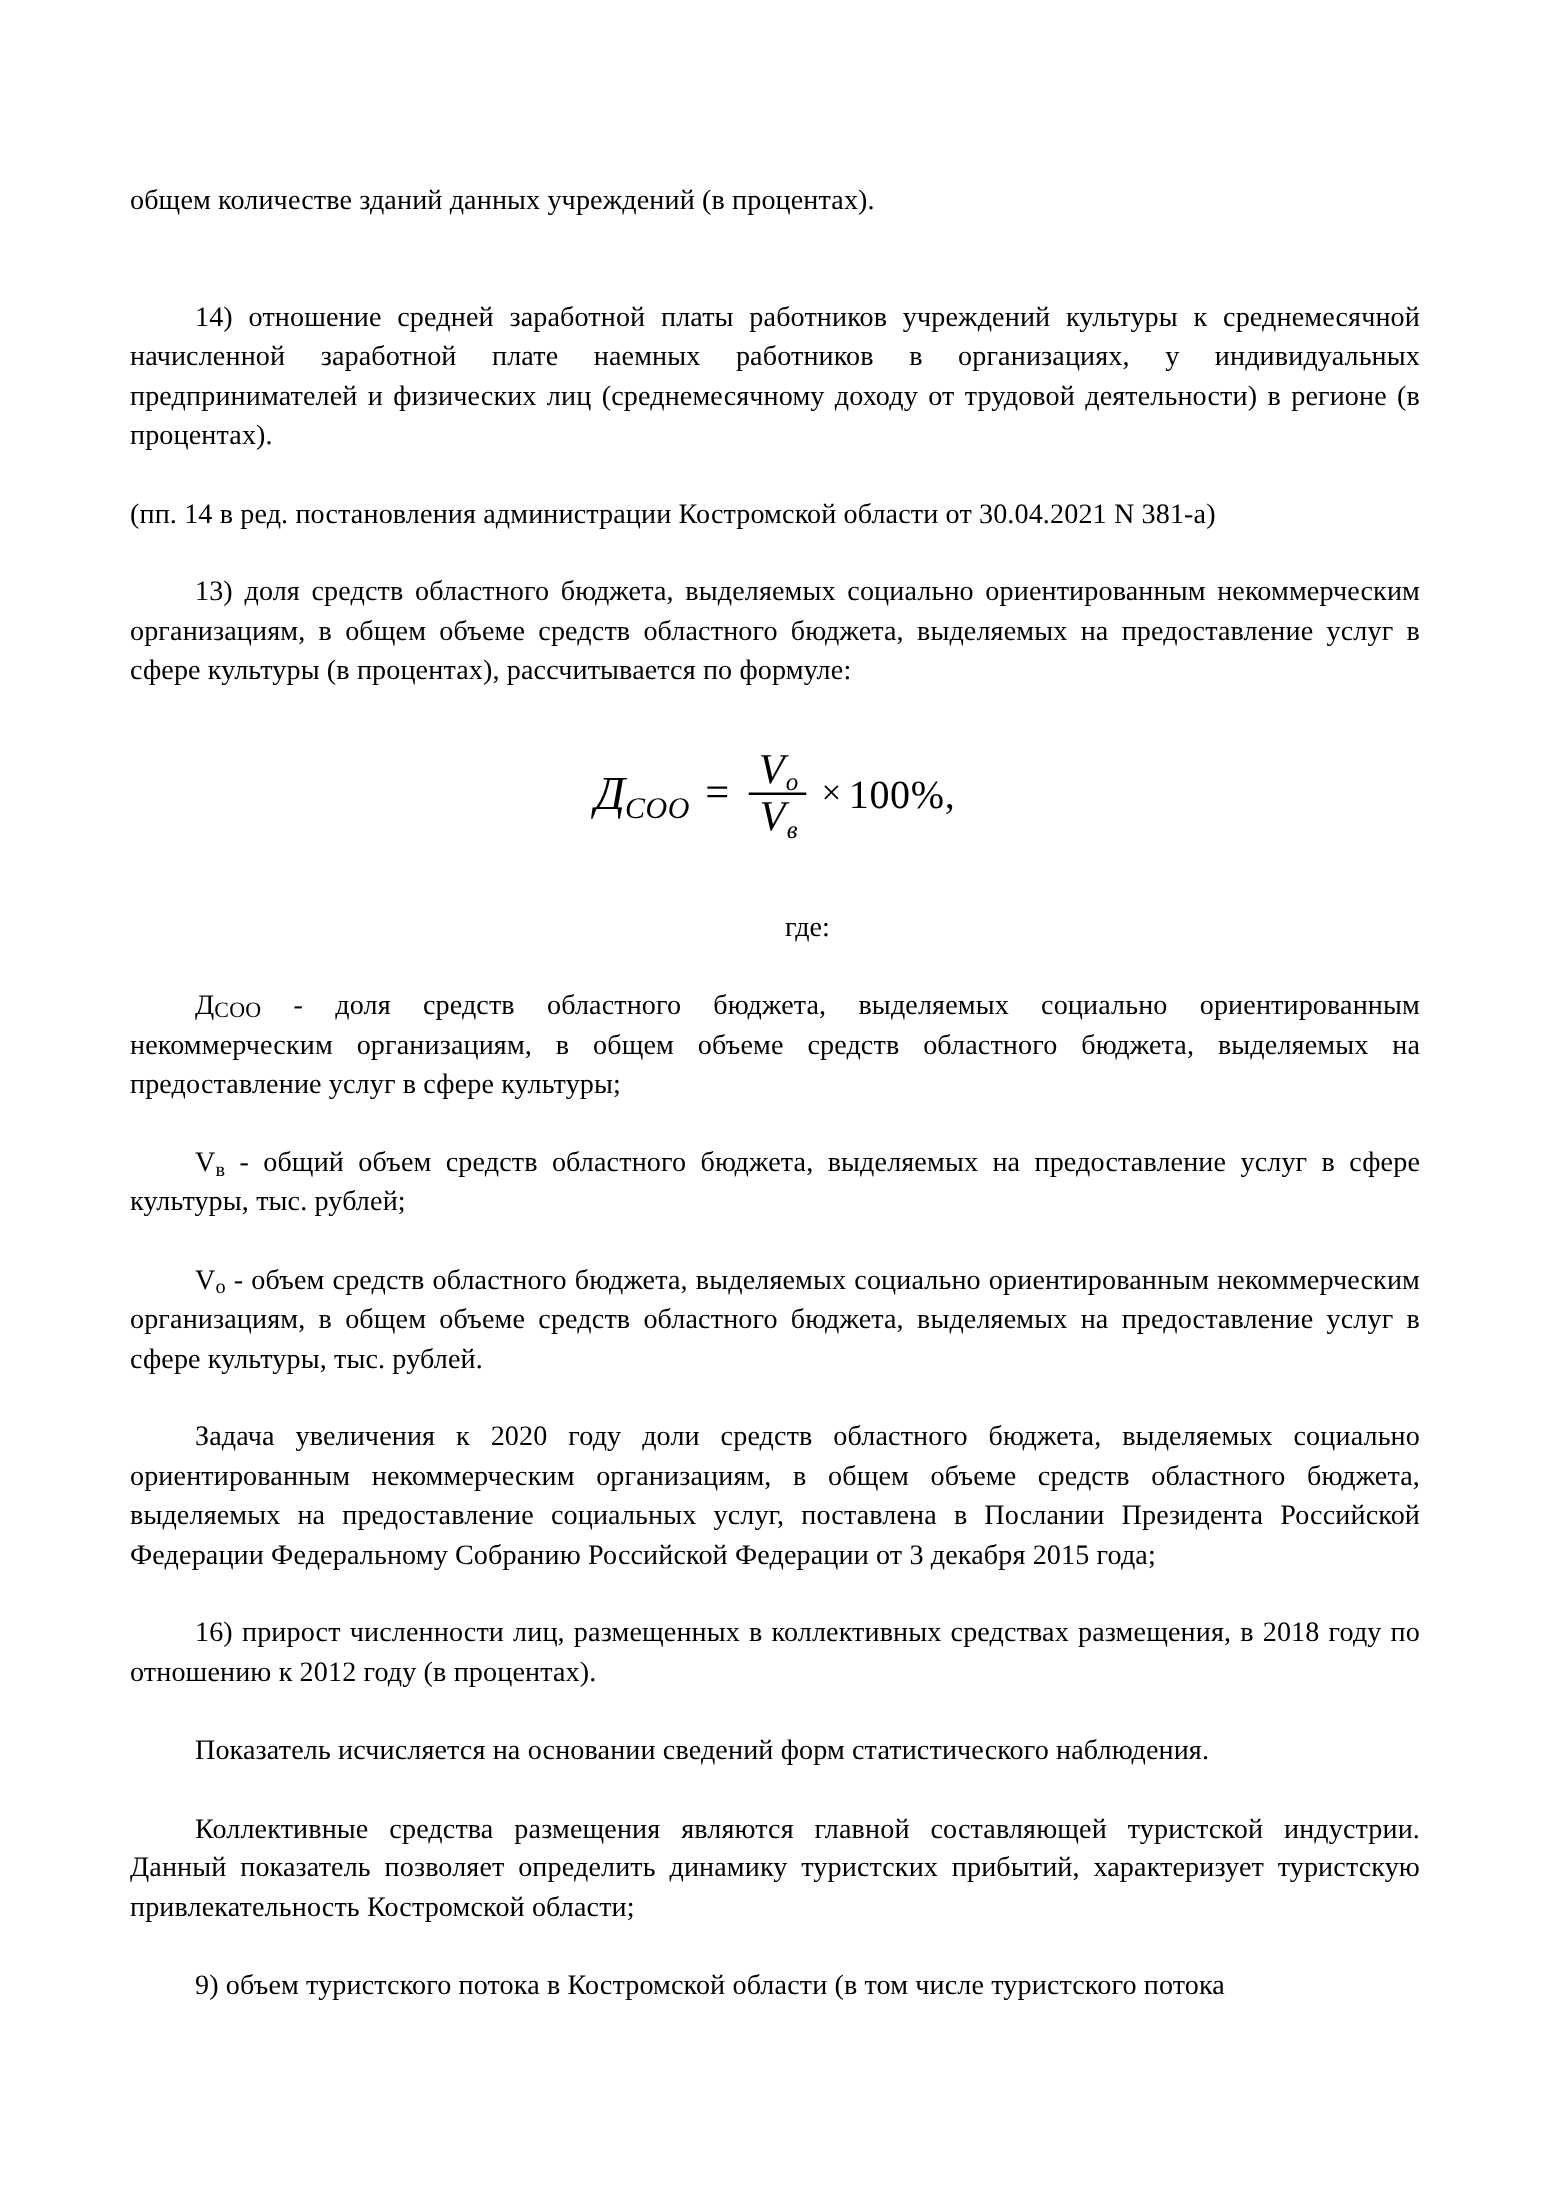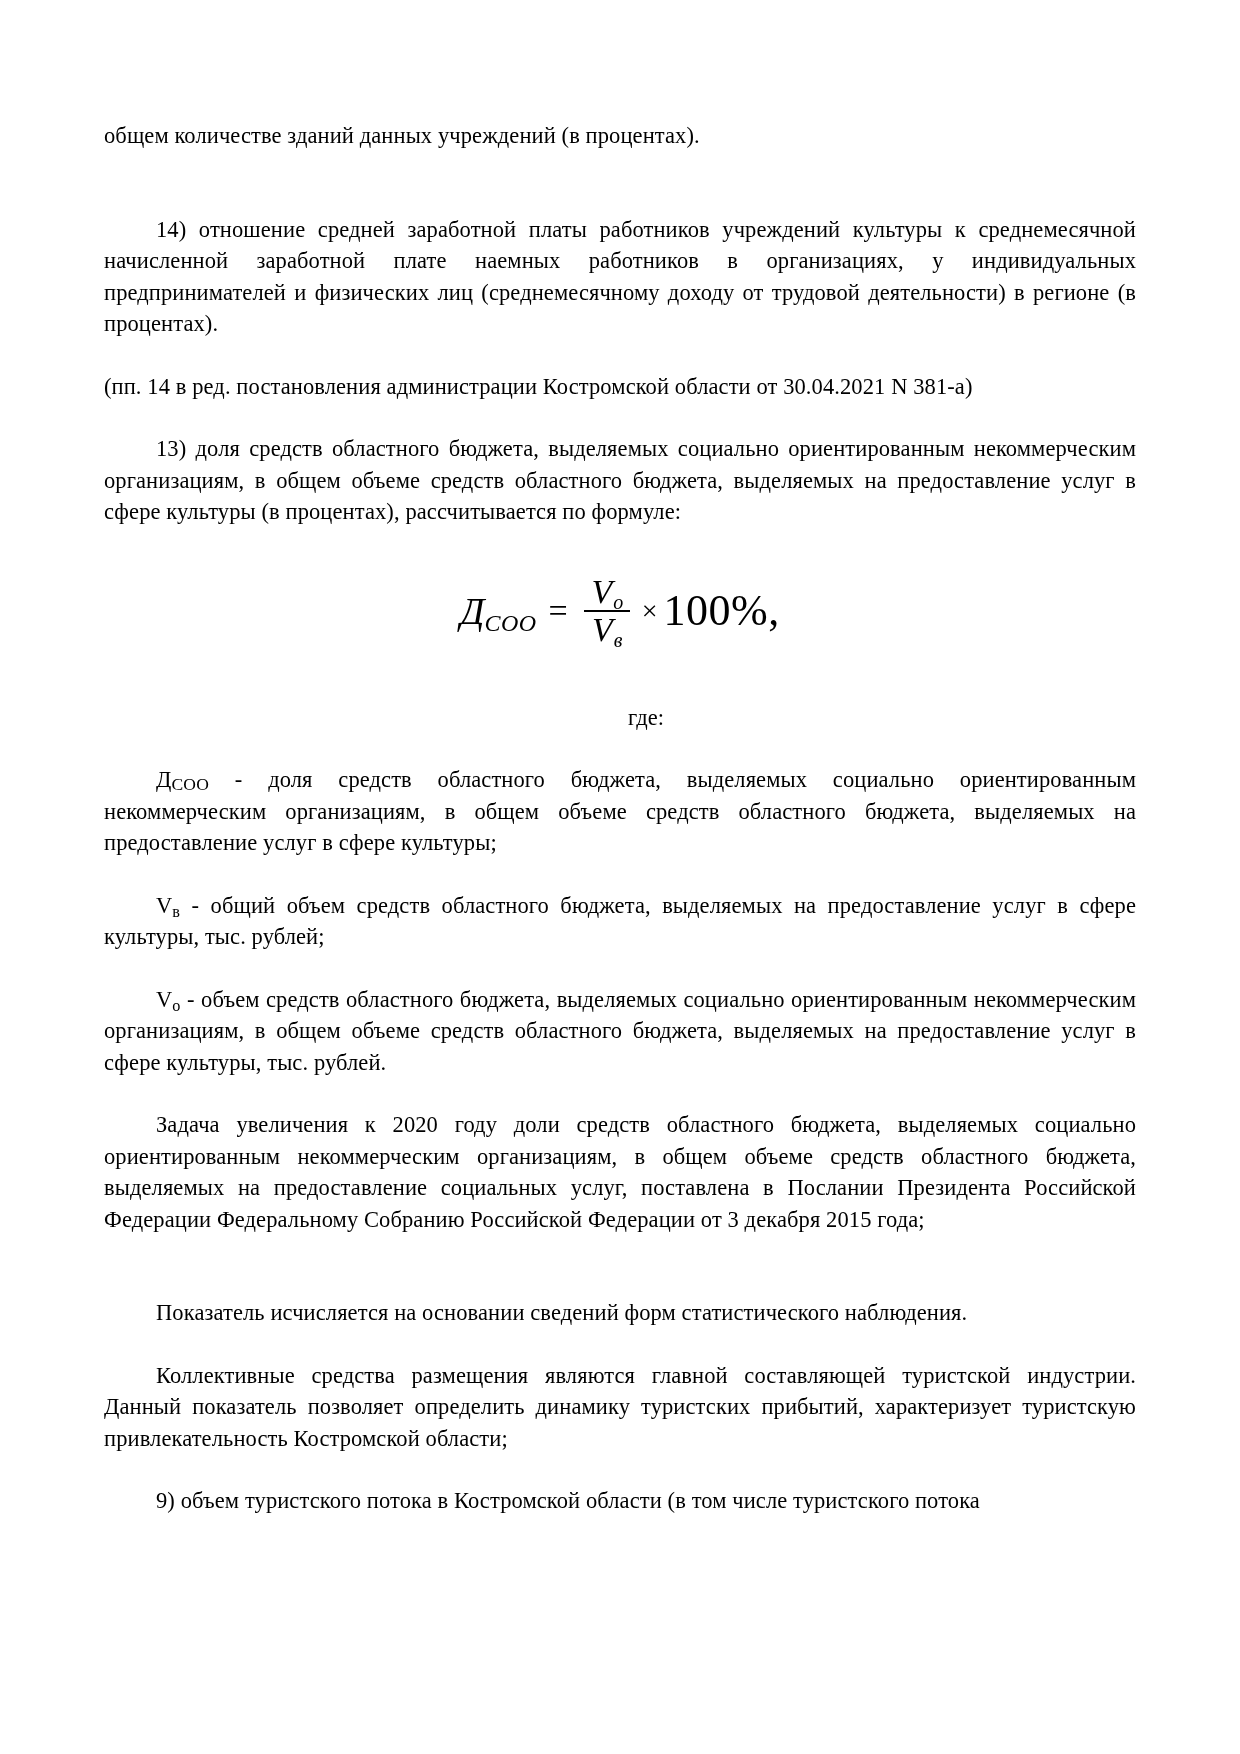--- a/index.html
+++ b/index.html
@@ -15,21 +15,21 @@
     background: #ffffff;
     margin: 0 auto;
     box-sizing: border-box;
     font-family: "Liberation Serif", "DejaVu Serif", serif;
     color: #000000;
     overflow: hidden;
   }
   .content {
     position: absolute;
     left: 104px;
-    top: 120px;
+    top: 144px;
     width: 1032px;
   }
   p.para {
     margin: 0 0 0 0;
     font-size: 22.5px;
     line-height: 31.5px;
     text-align: justify;
     text-justify: inter-word;
     letter-spacing: 0.1px;
   }
@@ -113,21 +113,21 @@
     top: 6px;
     left: 1px;
   }
   .formula .times {
     font-style: normal;
     margin: 0 6px 0 8px;
     font-size: 28px;
   }
   .formula .rhs {
     font-style: normal;
-    font-size: 44px;
+    font-size: 32px;
     letter-spacing: 0.5px;
   }
 
   
   .var {
     font-family: "Liberation Serif", "DejaVu Serif", serif;
     margin-top: 38px;
   }
   .var sub {
     font-size: 0.72em;
@@ -205,20 +205,21 @@
     <div class="gap-lg"></div>
 
     <p class="para indent"><span class="var"><span>V</span><sub>о</sub></span><span> - объем средств областного бюджета, выделяемых социально ориентированным некоммерческим организациям, в общем объеме средств областного бюджета, выделяемых на предоставление услуг в сфере культуры, тыс. рублей.</span></p>
 
     <div class="gap-lg"></div>
 
     <p class="para indent">Задача увеличения к 2020 году доли средств областного бюджета, выделяемых социально ориентированным некоммерческим организациям, в общем объеме средств областного бюджета, выделяемых на предоставление социальных услуг, поставлена в Послании Президента Российской Федерации Федеральному Собранию Российской Федерации от 3 декабря 2015 года;</p>
 
     <div class="gap-lg"></div>
 
+    <p class="para indent">16) прирост численности лиц, размещенных в коллективных средствах размещения, в 2018 году по отношению к 2012 году (в процентах).</p>
 
     <div class="gap-lg"></div>
 
     <p class="para indent">Показатель исчисляется на основании сведений форм статистического наблюдения.</p>
 
     <div class="gap-lg"></div>
 
     <p class="para indent">Коллективные средства размещения являются главной составляющей туристской индустрии. Данный показатель позволяет определить динамику туристских прибытий, характеризует туристскую привлекательность Костромской области;</p>
 
     <div class="gap-lg"></div>

